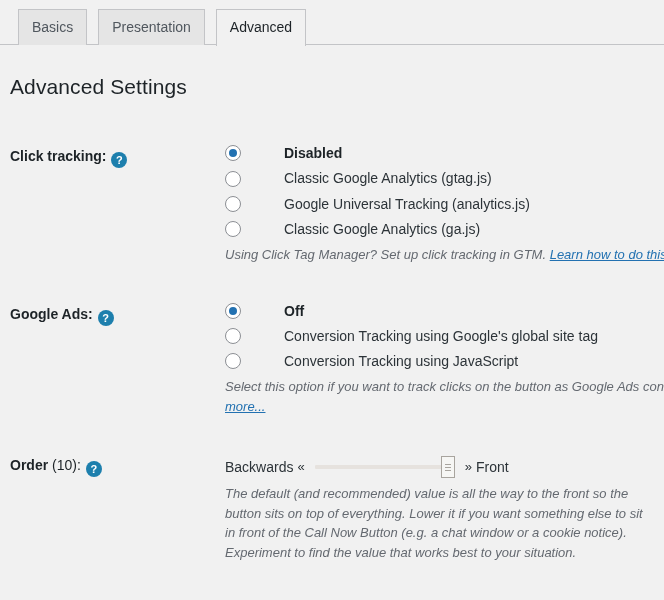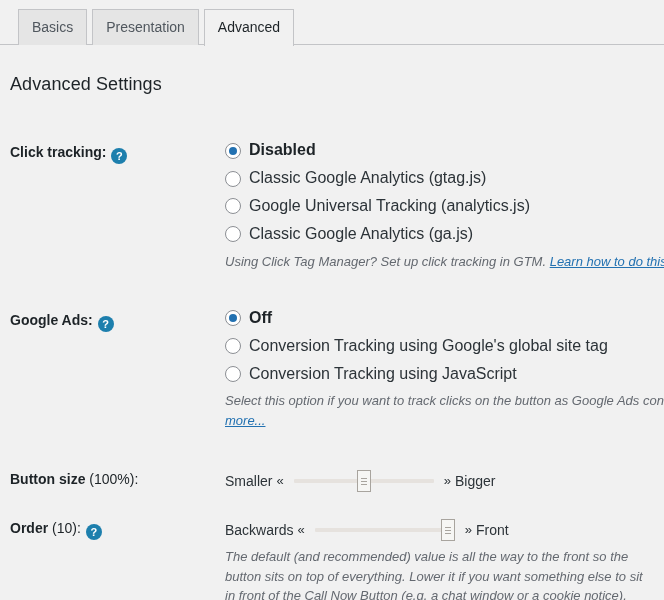--- a/index.html
+++ b/index.html
@@ -35,40 +35,40 @@
   .tab {
     display: inline-block;
     vertical-align: bottom;
     border: 1px solid #c3c4c7;
     border-bottom: none;
     background: #e5e5e5;
     color: #50575e;
     font-size: 14px;
     line-height: 18px;
     padding: 8px 13px 9px 13px;
-    margin-right: 5px;
+    margin-right: 11px;
     position: relative;
     z-index: 2;
     cursor: pointer;
     text-decoration: none;
   }
   .tab.active {
     background: #f1f1f1;
     color: #1d2327;
     font-weight: normal;
     border-color: #c3c4c7;
     padding-bottom: 10px;
     margin-bottom: -1px;
   }
 
   
   .page-title {
     margin: 0;
     padding: 28px 0 0 10px;
-    font-size: 18px;
+    font-size: 21px;
     font-weight: 400;
     line-height: 1.3;
     color: #1d2327;
     letter-spacing: 0.1px;
   }
 
   
   .form-table {
     width: 100%;
     border-collapse: collapse;
@@ -139,24 +139,25 @@
     content: "";
     position: absolute;
     left: 3px;
     top: 3px;
     width: 8px;
     height: 8px;
     border-radius: 50%;
     background: #2271b1;
   }
   .radio-label {
-    font-size: 16px;
+    font-size: 14px;
     color: #2c3338;
     cursor: pointer;
     line-height: 1.3;
+    margin-left: 35px;
   }
   .radio-label.bold {
     font-weight: bold;
     color: #1d2327;
   }
 
   
   .description {
     font-style: italic;
     font-size: 13px;
@@ -277,37 +278,20 @@
           <span class="radio-label">Conversion Tracking using Google's global site tag</span>
         </div>
         <div class="radio-row">
           <span class="radio"></span>
           <span class="radio-label">Conversion Tracking using JavaScript</span>
         </div>
         <p class="description nowrap-desc"><span>Select this option if you want to track clicks on the button as Google Ads conversions. </span><br><a href="#">more...</a></p>
       </td>
     </tr>
 
-    <tr>
-      <th scope="row">
-        <span>Button size</span><span class="light"> (100%):</span>
-      </th>
-      <td>
-        <div class="slider-row">
-          <span class="slider-end">Smaller</span>
-          <span class="slider-arrow">«</span>
-          <div class="slider">
-            <div class="slider-track"></div>
-            <div class="slider-handle" id="bs-handle" style="left: 63px;"></div>
-          </div>
-          <span class="slider-arrow">»</span>
-          <span class="slider-end">Bigger</span>
-        </div>
-      </td>
-    </tr>
 
     <tr>
       <th scope="row">
         <span>Order</span><span class="light"> (10):</span><span class="help-icon">?</span>
       </th>
       <td>
         <div class="slider-row">
           <span class="slider-end">Backwards</span>
           <span class="slider-arrow">«</span>
           <div class="slider">

